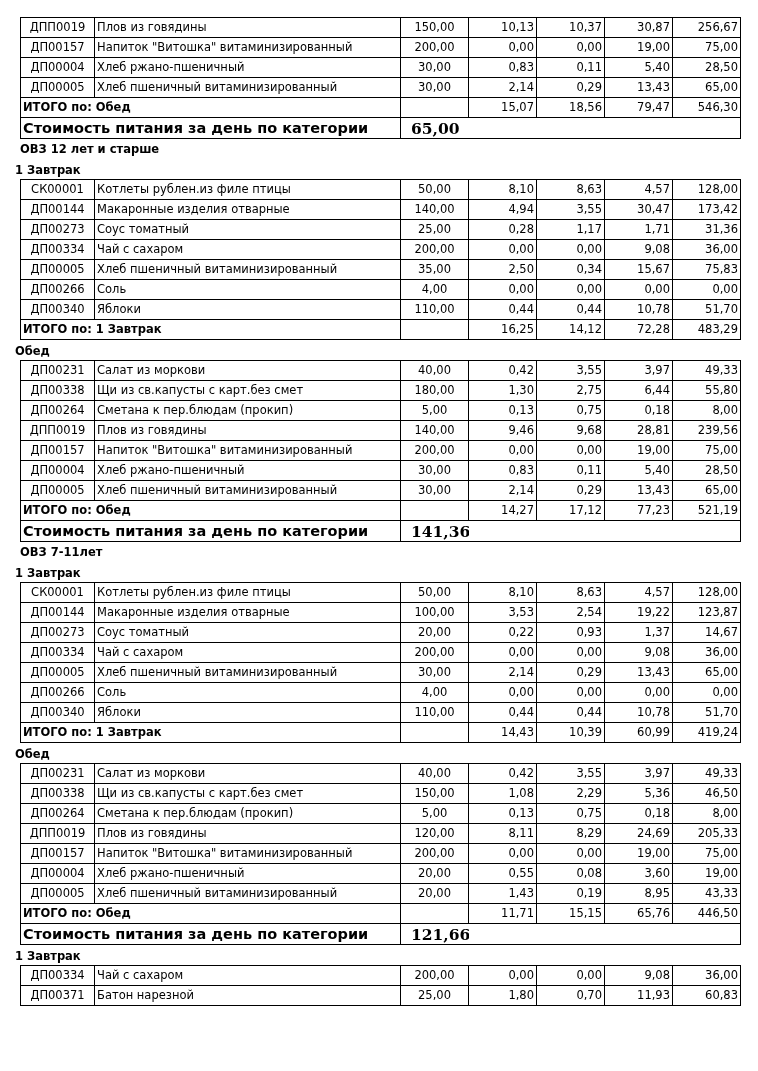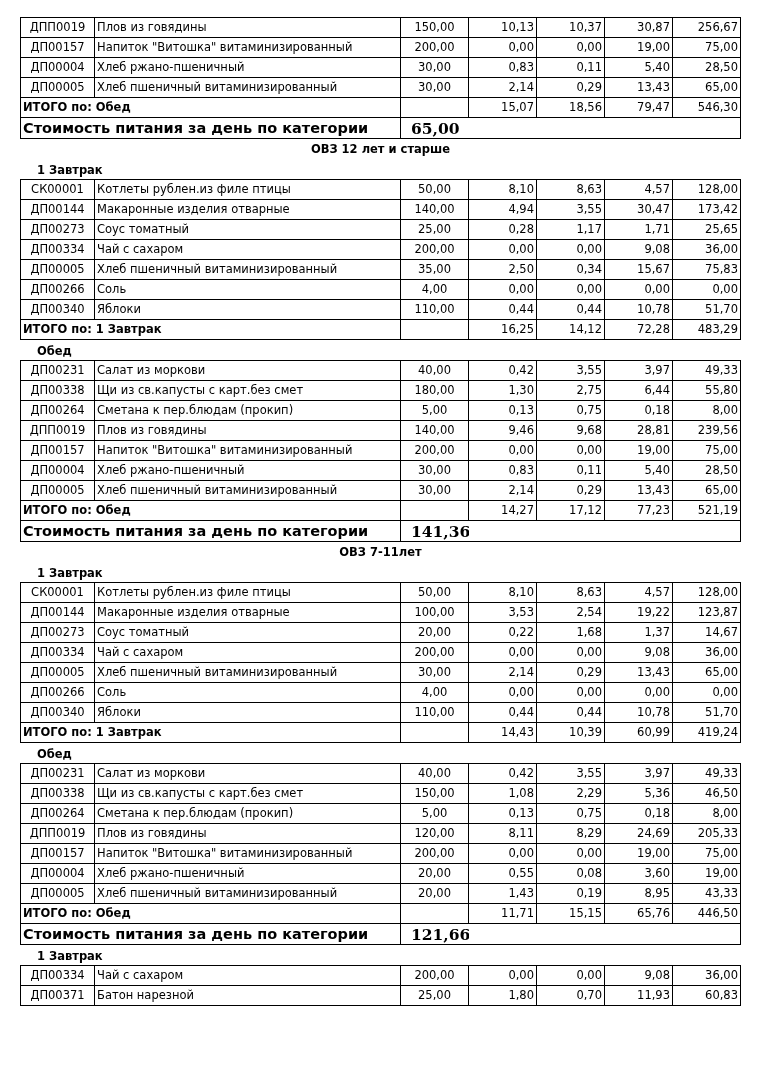--- a/index.html
+++ b/index.html
@@ -10,22 +10,22 @@
   col.c-code{width:74px;} col.c-name{width:306px;} col.c-qty{width:68px;} col.c-n{width:68px;}
   td.code{padding-left:2px;text-align:center;}
   td.name{padding-left:2px;}
   td.qty{text-align:center;}
   td.num{text-align:right;}
   tr.total td{font-weight:bold;font-family:"DejaVu Sans","Liberation Sans",sans-serif;}
   tr.total td.num{font-weight:normal;}
   tr.cost td{height:20px;font-weight:bold;font-size:14.5px;}
   tr.cost td.cost-val{font-family:"DejaVu Serif","Liberation Serif",serif;font-size:15.5px;padding-left:10px;border-right:none;}
   tr.cost td.blank{border-left:none;}
-  .cat-title{text-align:center;font-weight:bold;font-size:11.5px;height:20px;line-height:20px;margin-left:20px;width:721px;}
-  .meal-title{font-weight:bold;font-size:11.5px;height:20px;line-height:22px;padding-left:37px;}
+  .cat-title{font-weight:bold;font-size:11.5px;height:20px;line-height:20px;margin-left:20px;width:721px;}
+  .meal-title{font-weight:bold;font-size:11.5px;height:20px;line-height:22px;padding-left:15px;}
 </style>
 </head>
 <body>
 
 <div id="page">
     <table class="t">
       <colgroup>
         <col class="c-code">
         <col class="c-name">
         <col class="c-qty">
@@ -117,21 +117,21 @@
           <td class="num">30,47</td>
           <td class="num">173,42</td>
         </tr>
         <tr>
           <td class="code">ДП00273</td>
           <td class="name">Соус томатный</td>
           <td class="qty">25,00</td>
           <td class="num">0,28</td>
           <td class="num">1,17</td>
           <td class="num">1,71</td>
-          <td class="num">25,65</td>
+          <td class="num">31,36</td>
         </tr>
         <tr>
           <td class="code">ДП00334</td>
           <td class="name">Чай с сахаром</td>
           <td class="qty">200,00</td>
           <td class="num">0,00</td>
           <td class="num">0,00</td>
           <td class="num">9,08</td>
           <td class="num">36,00</td>
         </tr>
@@ -291,21 +291,21 @@
           <td class="num">3,53</td>
           <td class="num">2,54</td>
           <td class="num">19,22</td>
           <td class="num">123,87</td>
         </tr>
         <tr>
           <td class="code">ДП00273</td>
           <td class="name">Соус томатный</td>
           <td class="qty">20,00</td>
           <td class="num">0,22</td>
-          <td class="num">1,68</td>
+          <td class="num">0,93</td>
           <td class="num">1,37</td>
           <td class="num">14,67</td>
         </tr>
         <tr>
           <td class="code">ДП00334</td>
           <td class="name">Чай с сахаром</td>
           <td class="qty">200,00</td>
           <td class="num">0,00</td>
           <td class="num">0,00</td>
           <td class="num">9,08</td>

